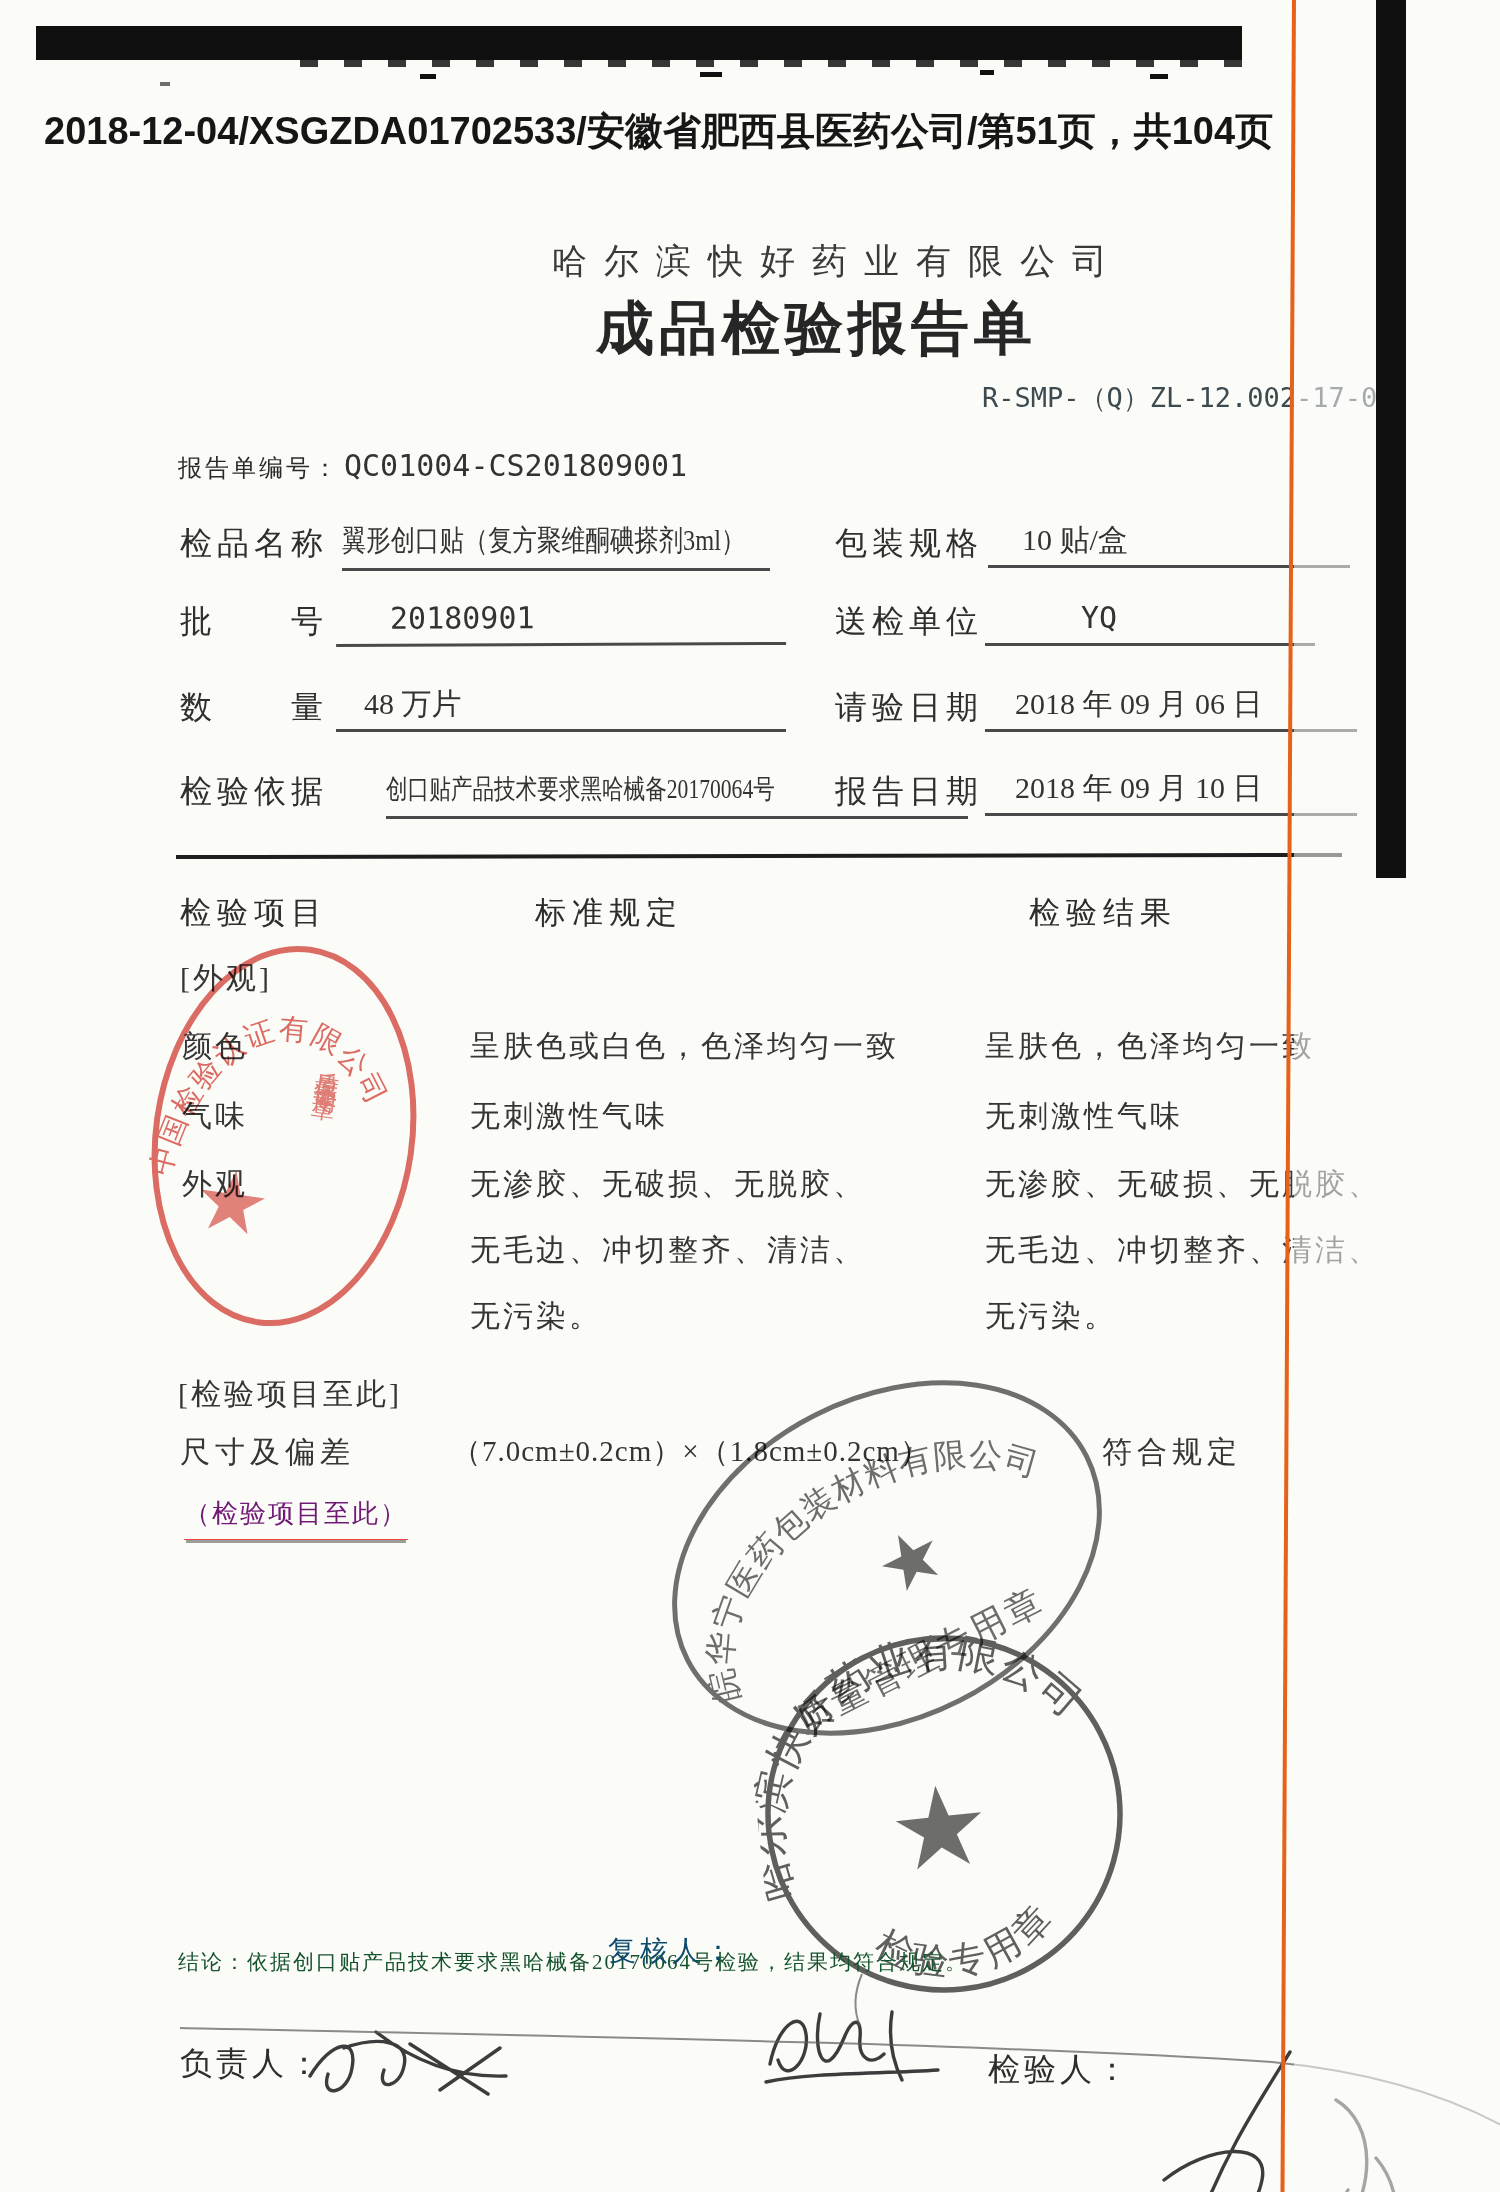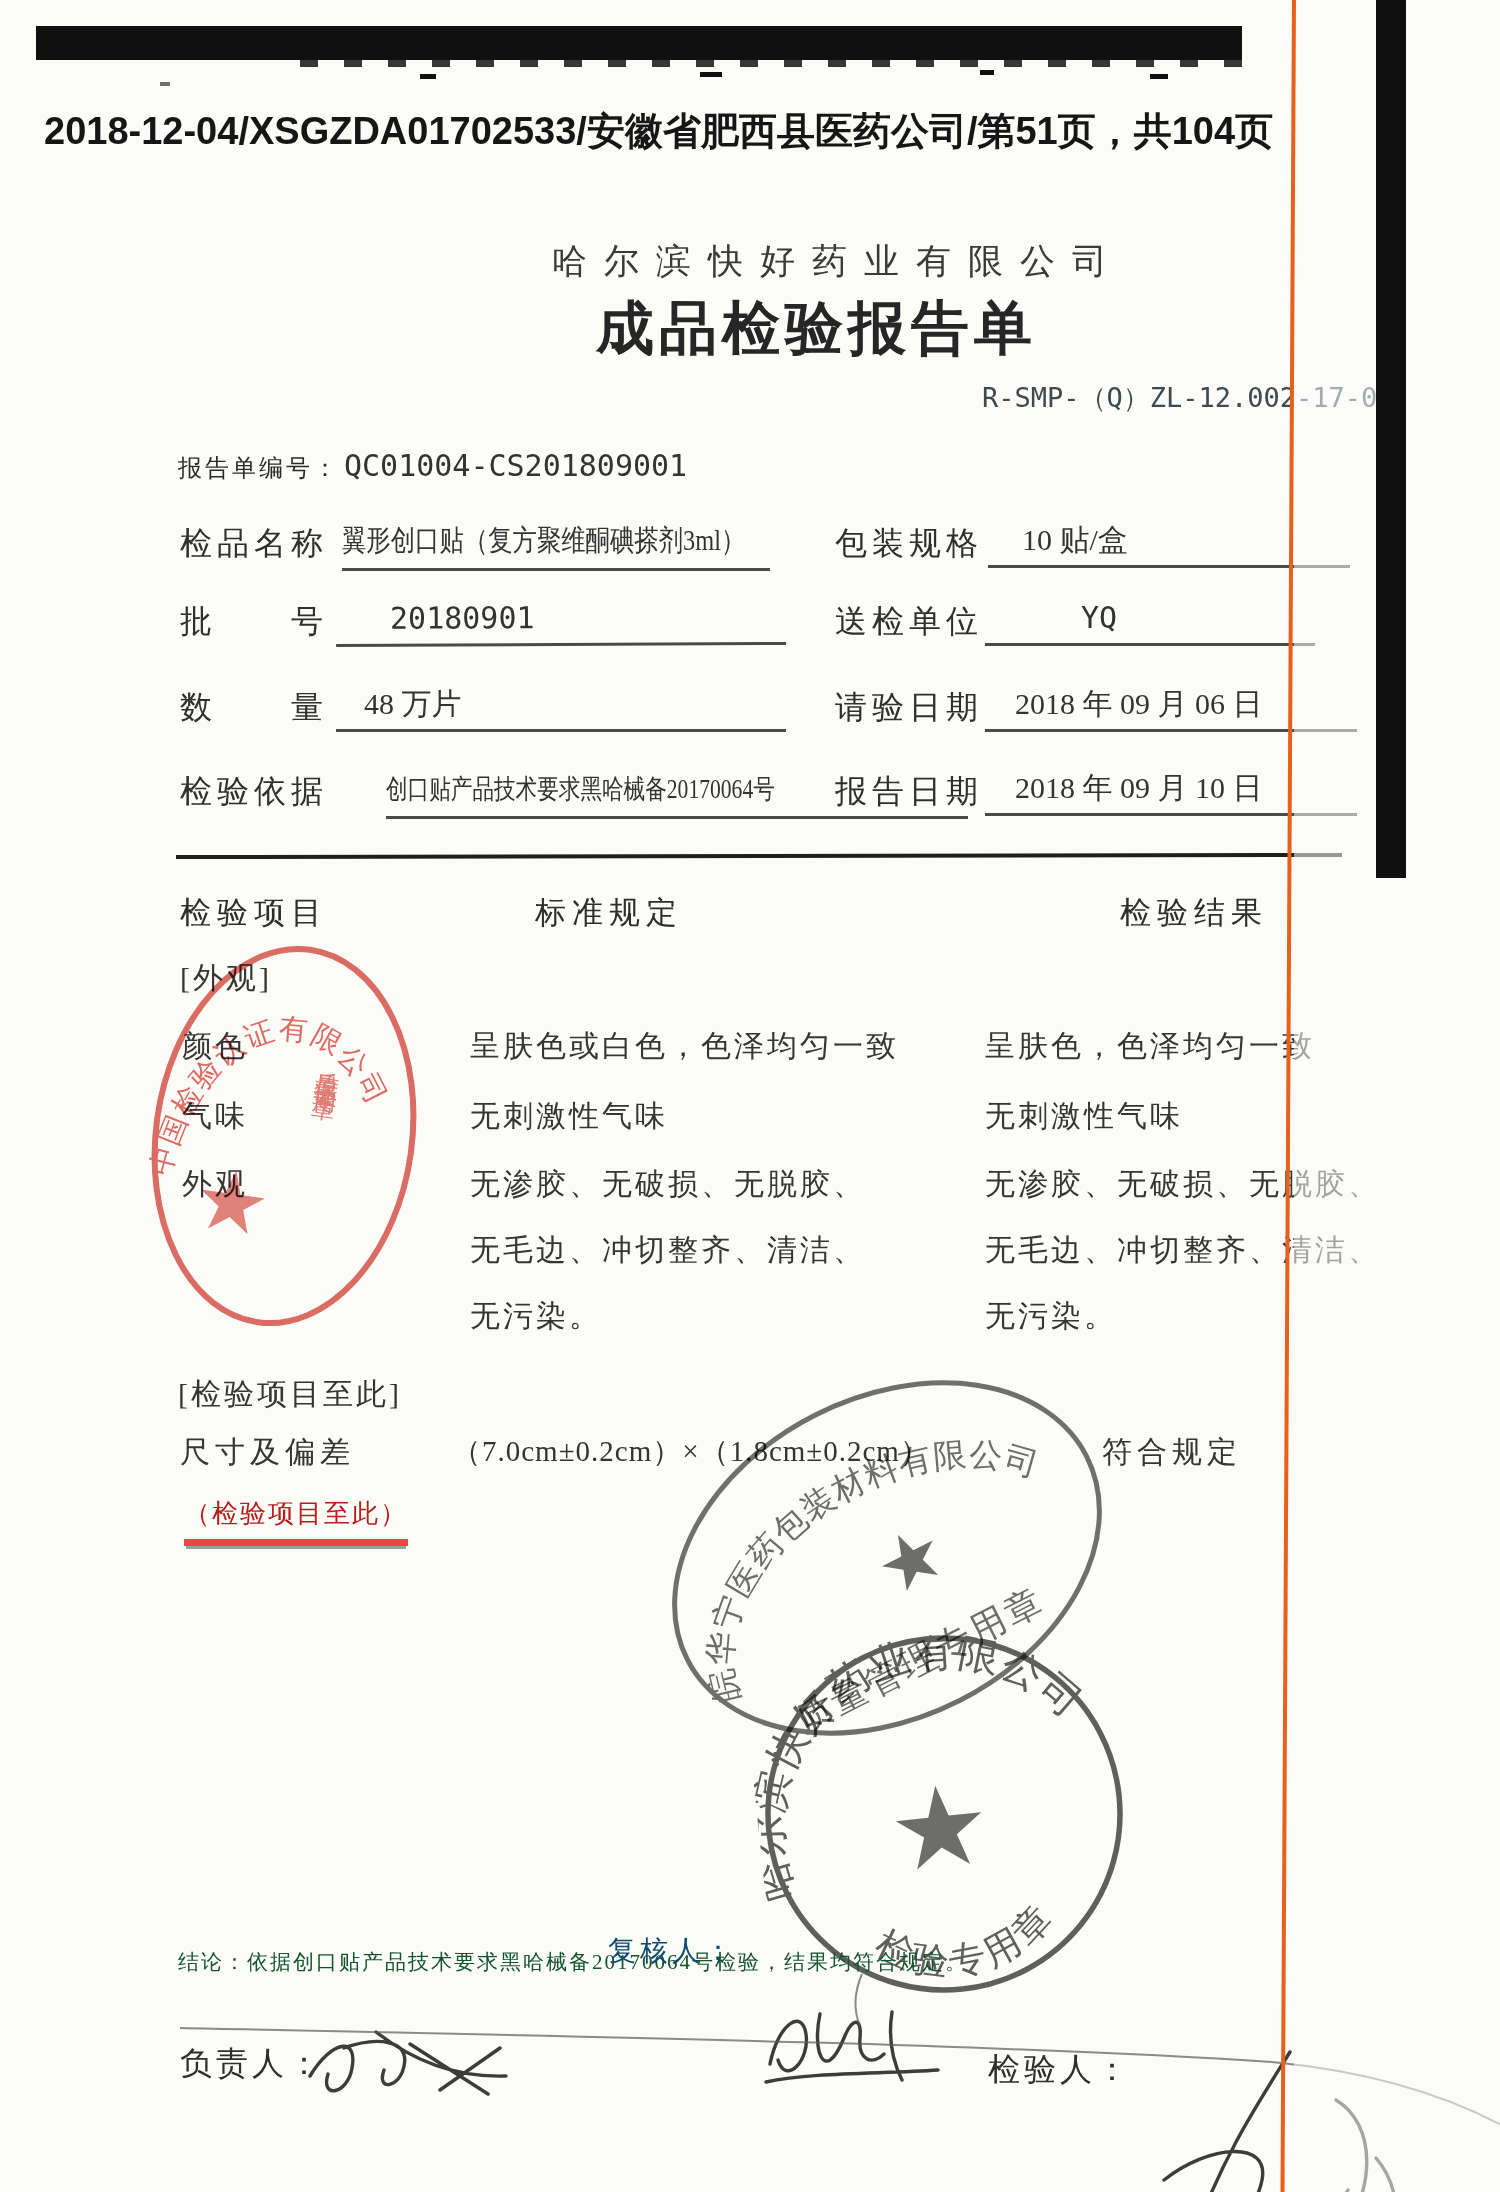--- a/index.html
+++ b/index.html
@@ -58,21 +58,21 @@
   <div class="abs val ul" style="left:386px;top:766px;width:582px;">
     <span class="cond" style="font-size:27px;transform:scaleX(0.8);">创口贴产品技术要求黑哈械备20170064号</span>
   </div>
   <div class="abs lbl" style="left:835px;top:770px;">报告日期</div>
   <div class="abs val ul" style="left:985px;top:766px;width:372px;padding-left:30px;box-sizing:border-box;">2018 年 09 月 10 日</div>
 
   <div class="abs" style="left:176px;top:854px;width:1166px;height:4px;background:#1f1f1f;transform:rotate(-0.1deg);"></div>
 
   <div class="abs hdr" style="left:180px;top:892px;">检验项目</div>
   <div class="abs hdr" style="left:535px;top:892px;">标准规定</div>
-  <div class="abs hdr" style="left:1120px;top:892px;">检验结果</div>
+  <div class="abs hdr" style="left:1029px;top:892px;">检验结果</div>
 
   <div class="abs cell" style="left:180px;top:958px;">[外观]</div>
 
   <div class="abs cell" style="left:182px;top:1026px;">颜色</div>
   <div class="abs cell" style="left:470px;top:1026px;">呈肤色或白色，色泽均匀一致</div>
   <div class="abs cell" style="left:985px;top:1026px;">呈肤色，色泽均匀一致</div>
 
   <div class="abs cell" style="left:182px;top:1096px;">气味</div>
   <div class="abs cell" style="left:470px;top:1096px;">无刺激性气味</div>
   <div class="abs cell" style="left:985px;top:1096px;">无刺激性气味</div>
@@ -83,21 +83,21 @@
   <div class="abs cell" style="left:470px;top:1296px;">无污染。</div>
   <div class="abs cell" style="left:985px;top:1164px;">无渗胶、无破损、无脱胶、</div>
   <div class="abs cell" style="left:985px;top:1230px;">无毛边、冲切整齐、清洁、</div>
   <div class="abs cell" style="left:985px;top:1296px;">无污染。</div>
 
   <div class="abs cell" style="left:178px;top:1374px;">[检验项目至此]</div>
   <div class="abs cell" style="left:180px;top:1432px;letter-spacing:5px;">尺寸及偏差</div>
   <div class="abs" style="left:452px;top:1432px;font-size:29px;letter-spacing:1px;color:#333;">（7.0cm±0.2cm）×（1.8cm±0.2cm）</div>
   <div class="abs cell" style="left:1102px;top:1432px;letter-spacing:5px;">符合规定</div>
 
-  <div class="abs" style="left:184px;top:1496px;font-size:26px;letter-spacing:2px;color:#b91c1c;border-bottom:7px solid #ef4444;box-shadow:0 5px 0 -2px rgba(40,40,40,.45);padding-bottom:8px;">（检验项目至此）</div>
+  <div class="abs" style="left:184px;top:1496px;font-size:26px;letter-spacing:2px;color:#701a75;border-bottom:1px solid #ef4444;box-shadow:0 5px 0 -2px rgba(40,40,40,.45);padding-bottom:8px;">（检验项目至此）</div>
 
   <svg class="stamp" style="left:146px;top:938px;width:276px;height:396px;transform:rotate(8deg);opacity:.8;" viewBox="0 0 276 396">
     <ellipse cx="138" cy="198" rx="128" ry="188" fill="none" stroke="#d7493f" stroke-width="6"></ellipse>
     <path id="redArc" d="M 30 268 A 106 164 0 1 1 246 268" fill="none"></path>
     <text fill="#d7493f" font-size="29" letter-spacing="2">
       <textPath href="#redArc" startOffset="3%">中国检验认证有限公司</textPath>
     </text>
     <text x="58" y="300" font-size="84" fill="#d7493f" opacity=".85" font-family="DejaVu Sans">★</text>
   </svg>
   <div class="abs" style="left:300px;top:1052px;height:220px;writing-mode:vertical-rl;font-size:24px;letter-spacing:4px;color:#d7493f;opacity:.7;transform:rotate(8deg);mix-blend-mode:multiply;">质量保证专用章</div>

